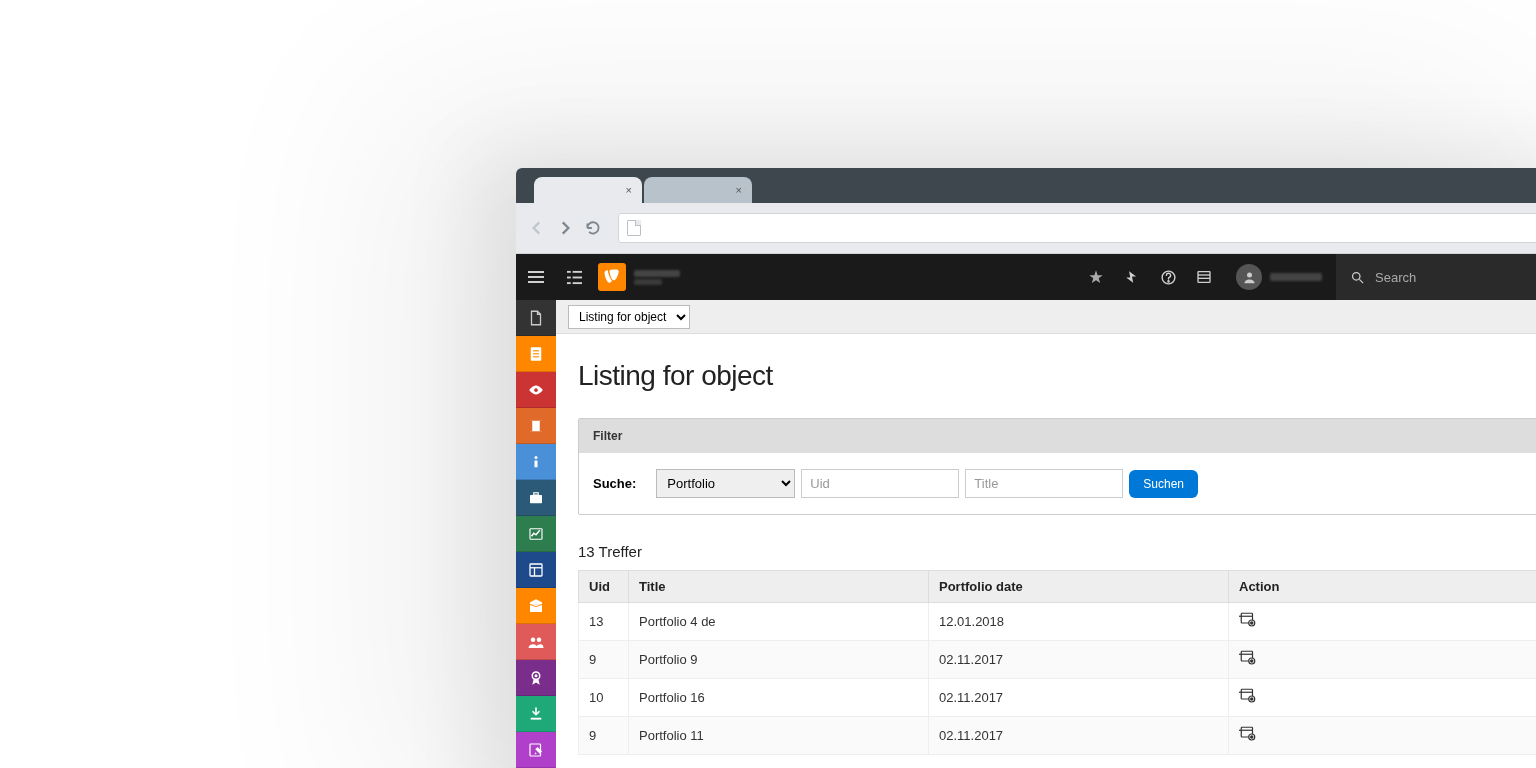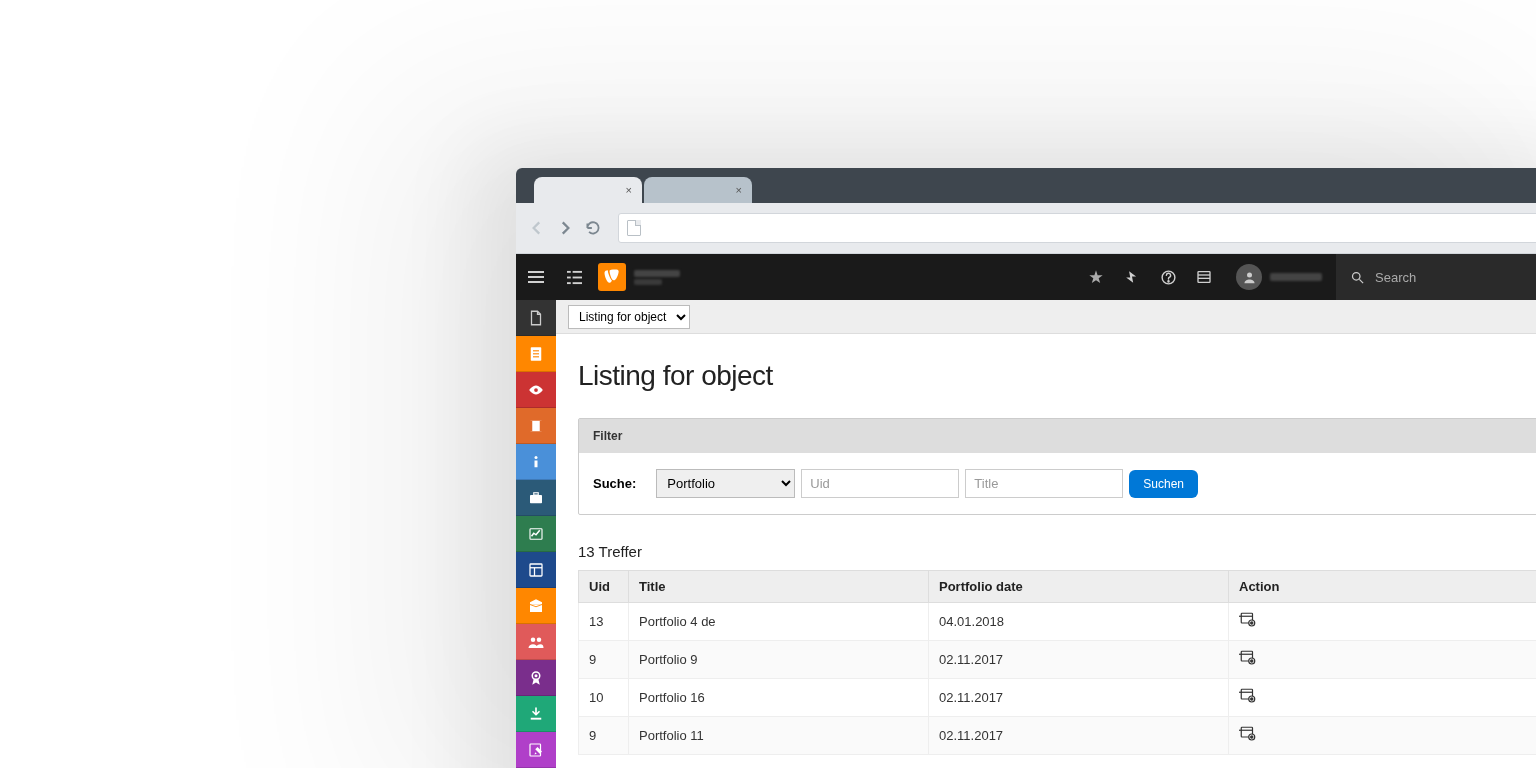--- a/index.html
+++ b/index.html
@@ -342,21 +342,21 @@
               <th class="col-uid">Uid</th>
               <th class="col-title">Title</th>
               <th class="col-date">Portfolio date</th>
               <th>Action</th>
             </tr>
           </thead>
           <tbody id="results-body">
               <tr>
                 <td>13</td>
                 <td>Portfolio 4 de</td>
-                <td>04.01.2018</td>
+                <td>12.01.2018</td>
                 <td><span class="action-icon">
                     <svg viewBox="0 0 24 24" width="18" height="18" fill="none" stroke="#333" stroke-width="1.6">
                       <rect x="3" y="3" width="15" height="13" rx="1"></rect>
                       <line x="3" y1="7" x2="18" y2="7"></line>
                       <circle cx="17" cy="16" r="4" fill="#fff"></circle>
                       <circle cx="17" cy="16" r="1.5" fill="#333"></circle>
                     </svg>
                   </span></td>
               </tr>
               <tr>

